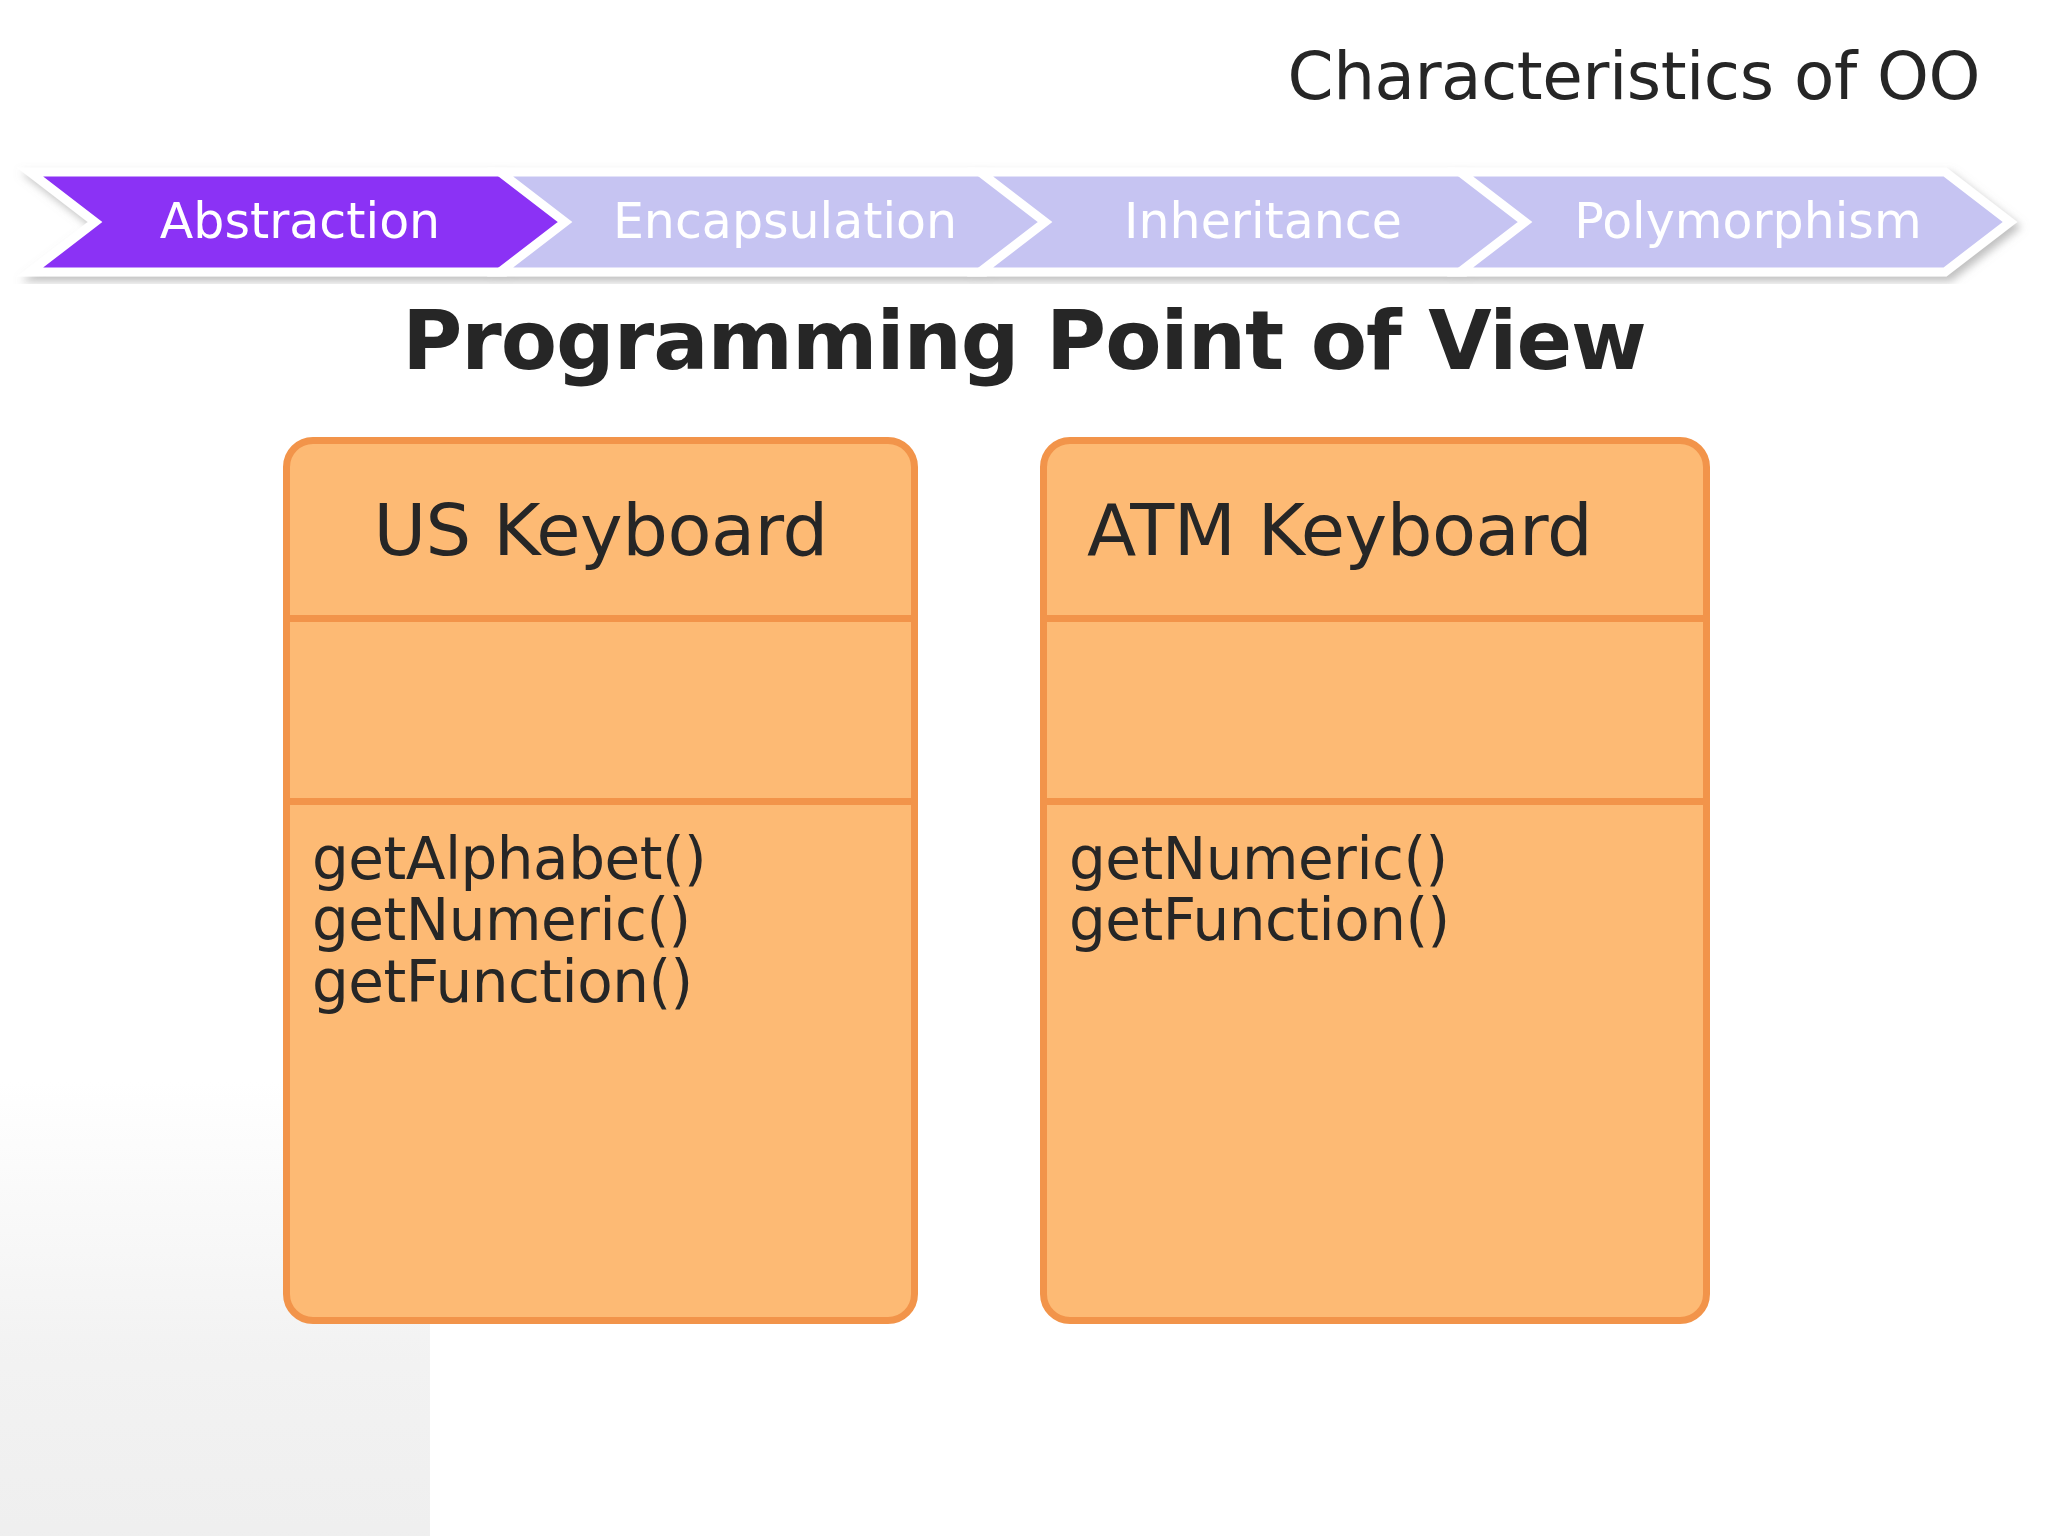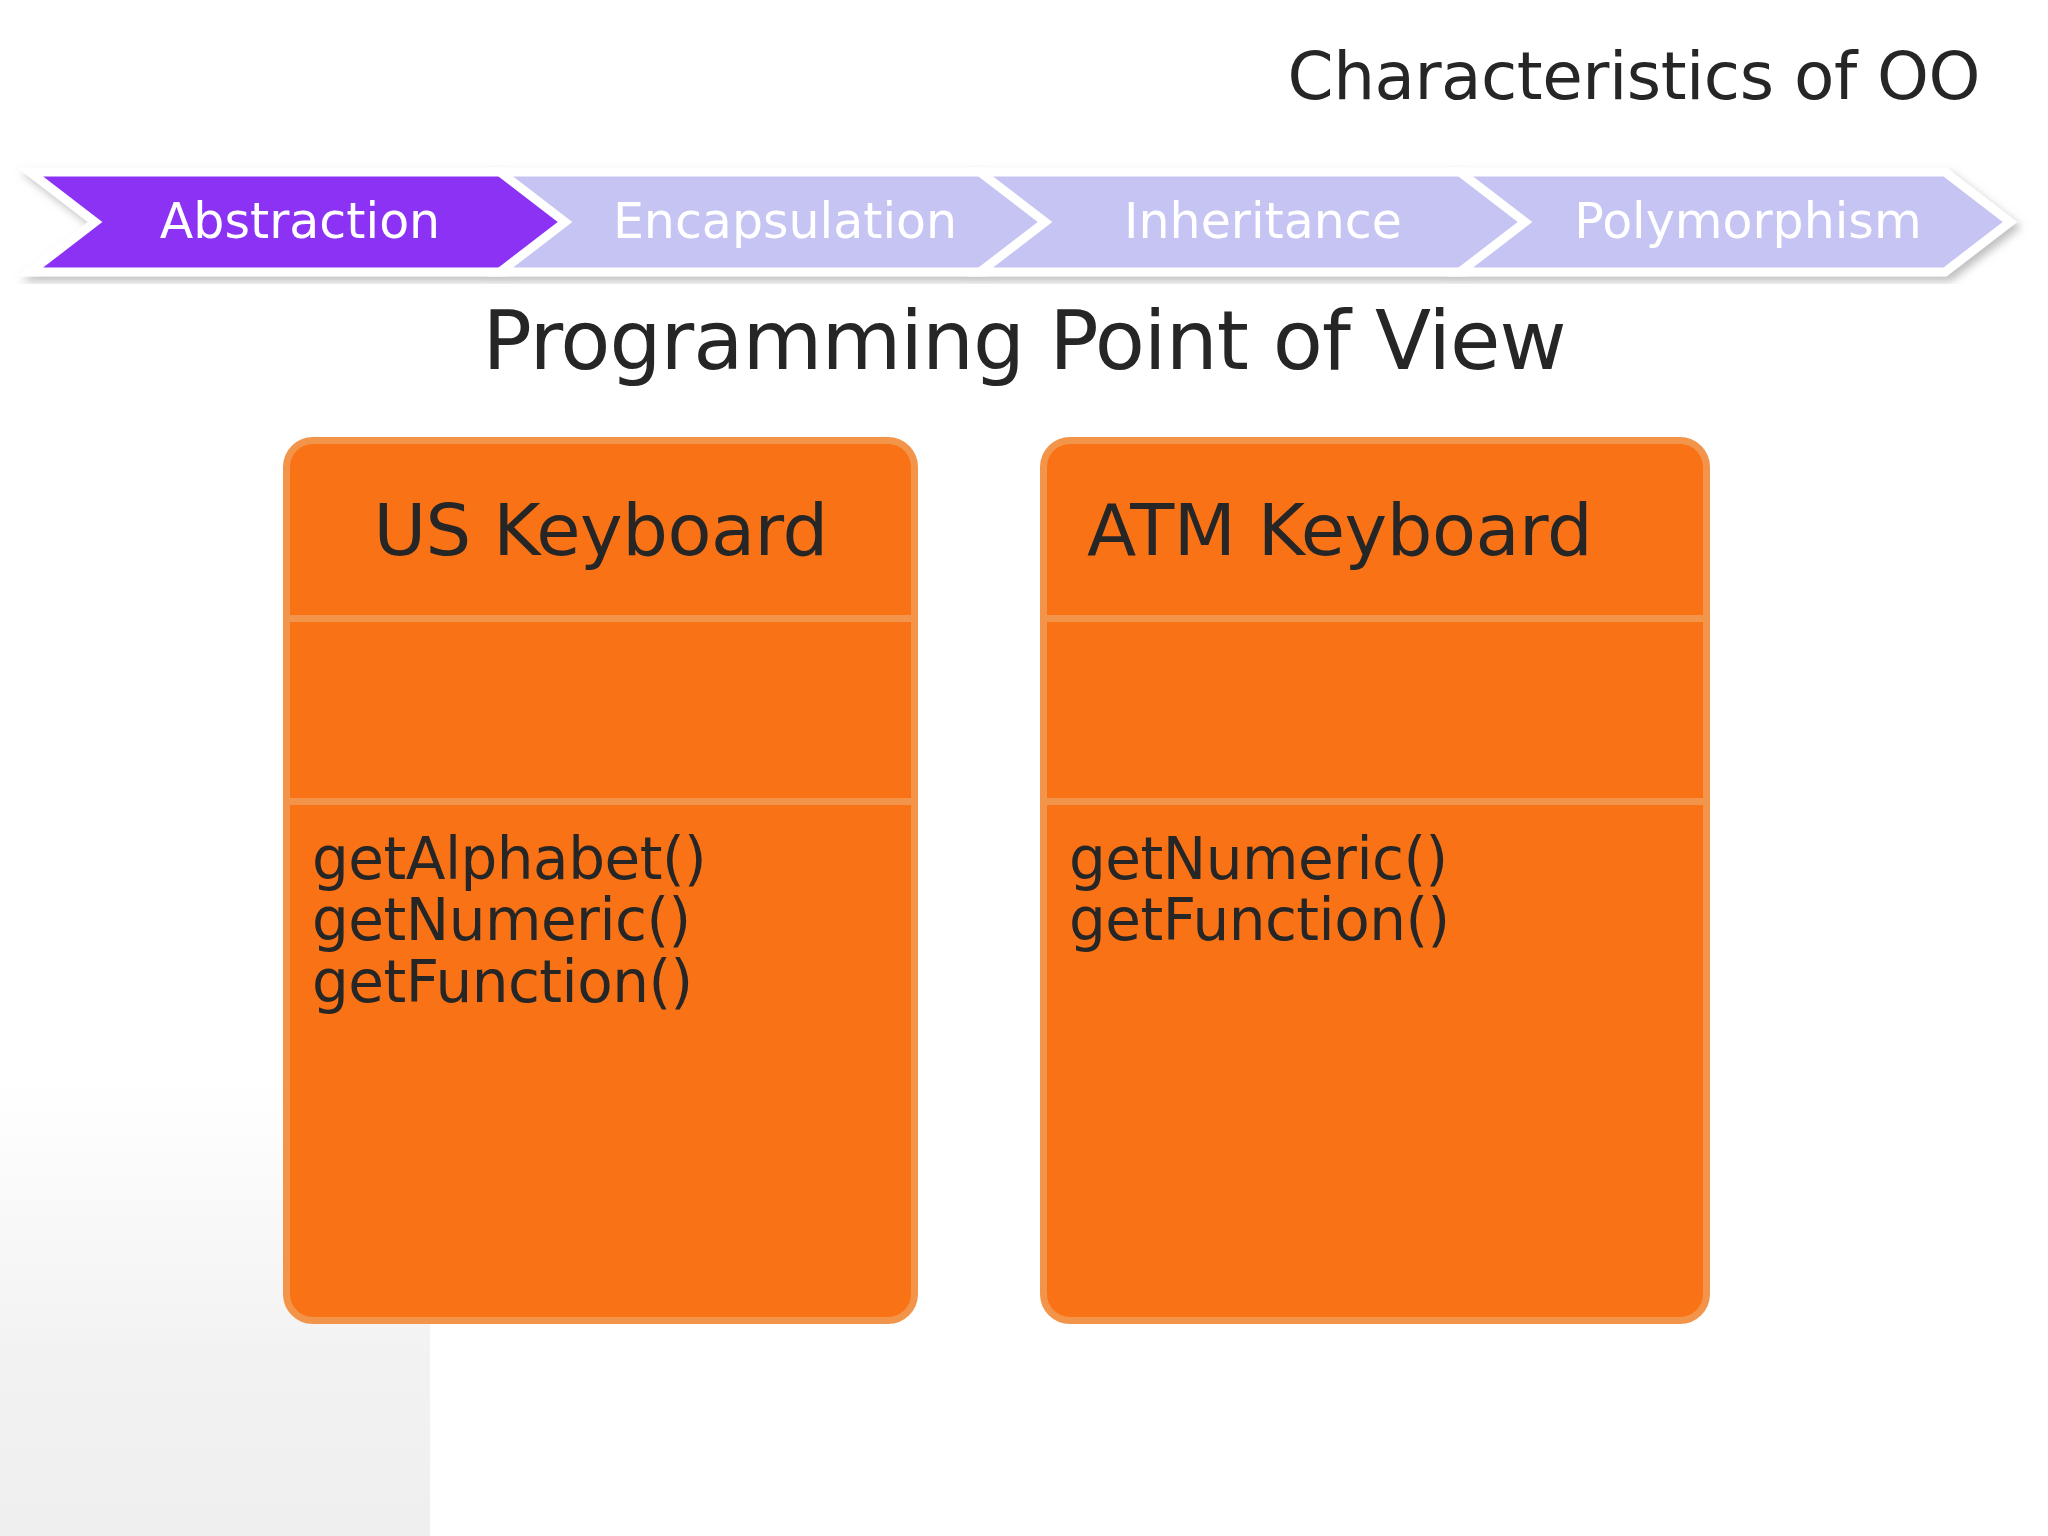--- a/index.html
+++ b/index.html
@@ -62,31 +62,31 @@
   
   #section-heading {
     position: absolute;
     left: 0;
     top: 298px;
     width: 2048px;
     text-align: center;
     font-size: 82px;
     line-height: 1.05;
     color: #262626;
-    font-weight: 400;
+    font-weight: 700;
     letter-spacing: -1px;
   }
 
   
   .uml-box {
     position: absolute;
     box-sizing: border-box;
     border: 7px solid #f2944a;
     border-radius: 30px;
-    background: #f97316;
+    background: #fdba74;
     display: flex;
     flex-direction: column;
   }
   #uml-box-us {
     left: 283px;
     top: 437px;
     width: 635px;
     height: 887px;
   }
   #uml-box-atm {

